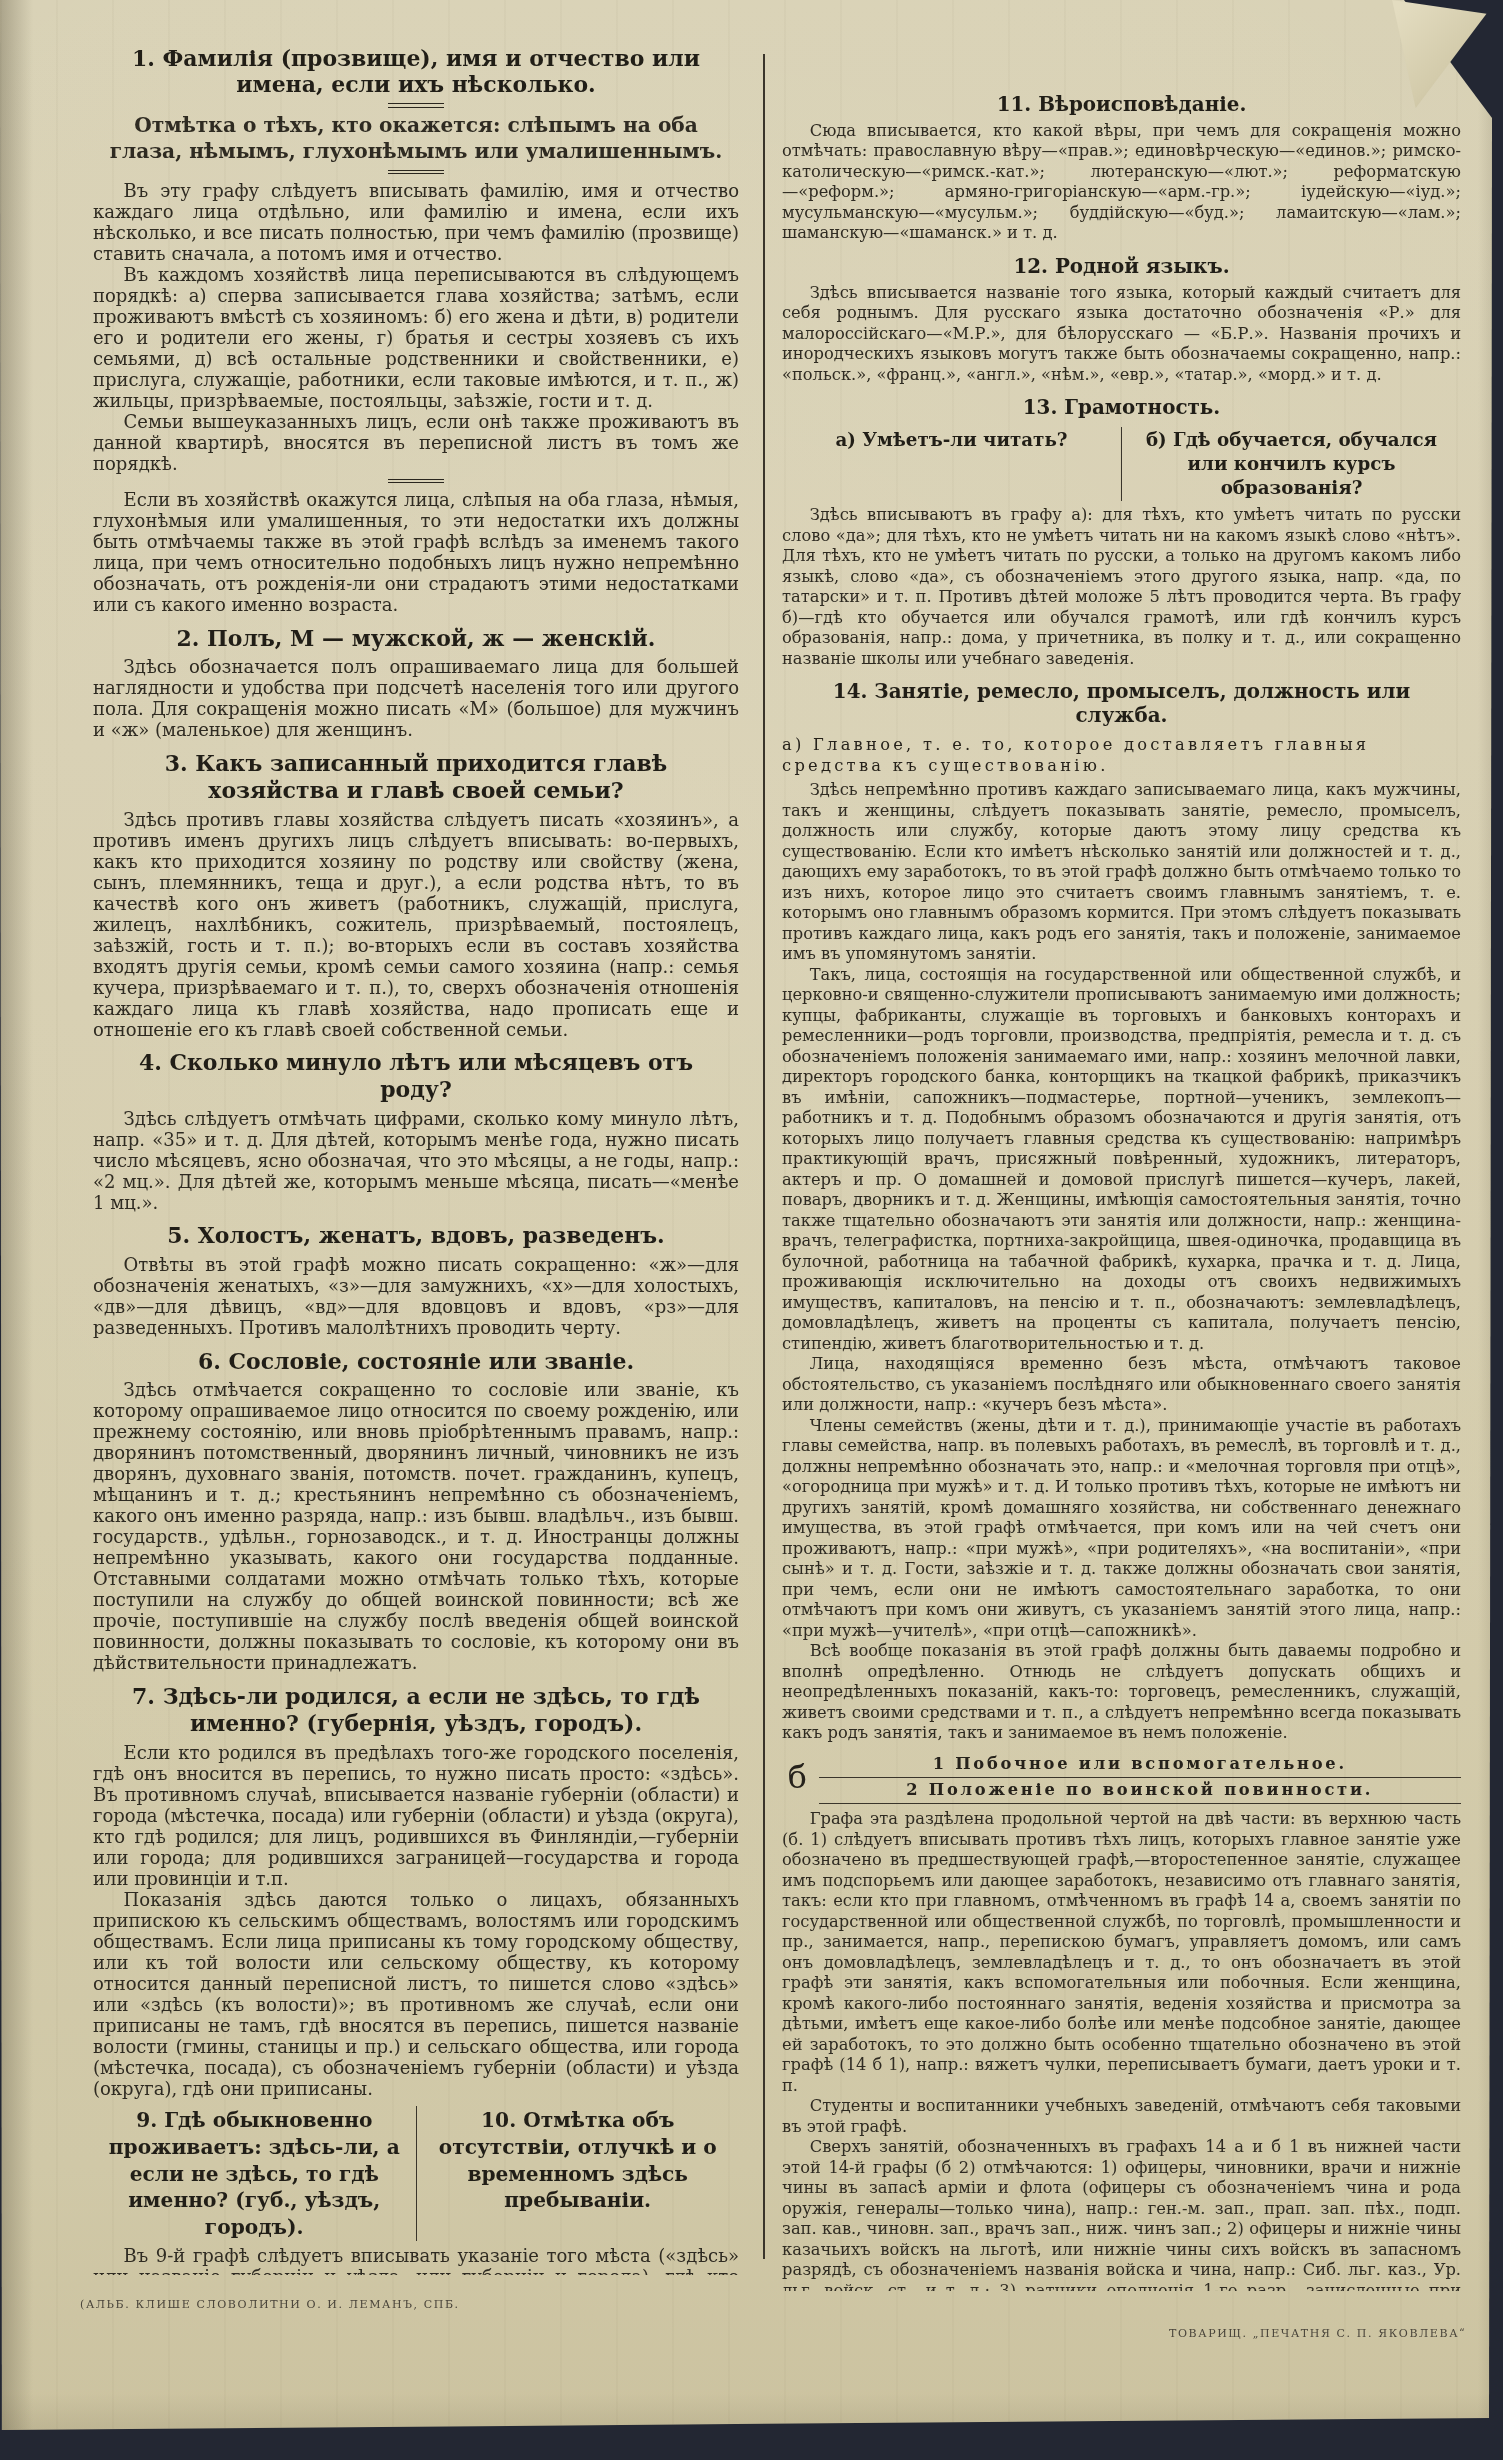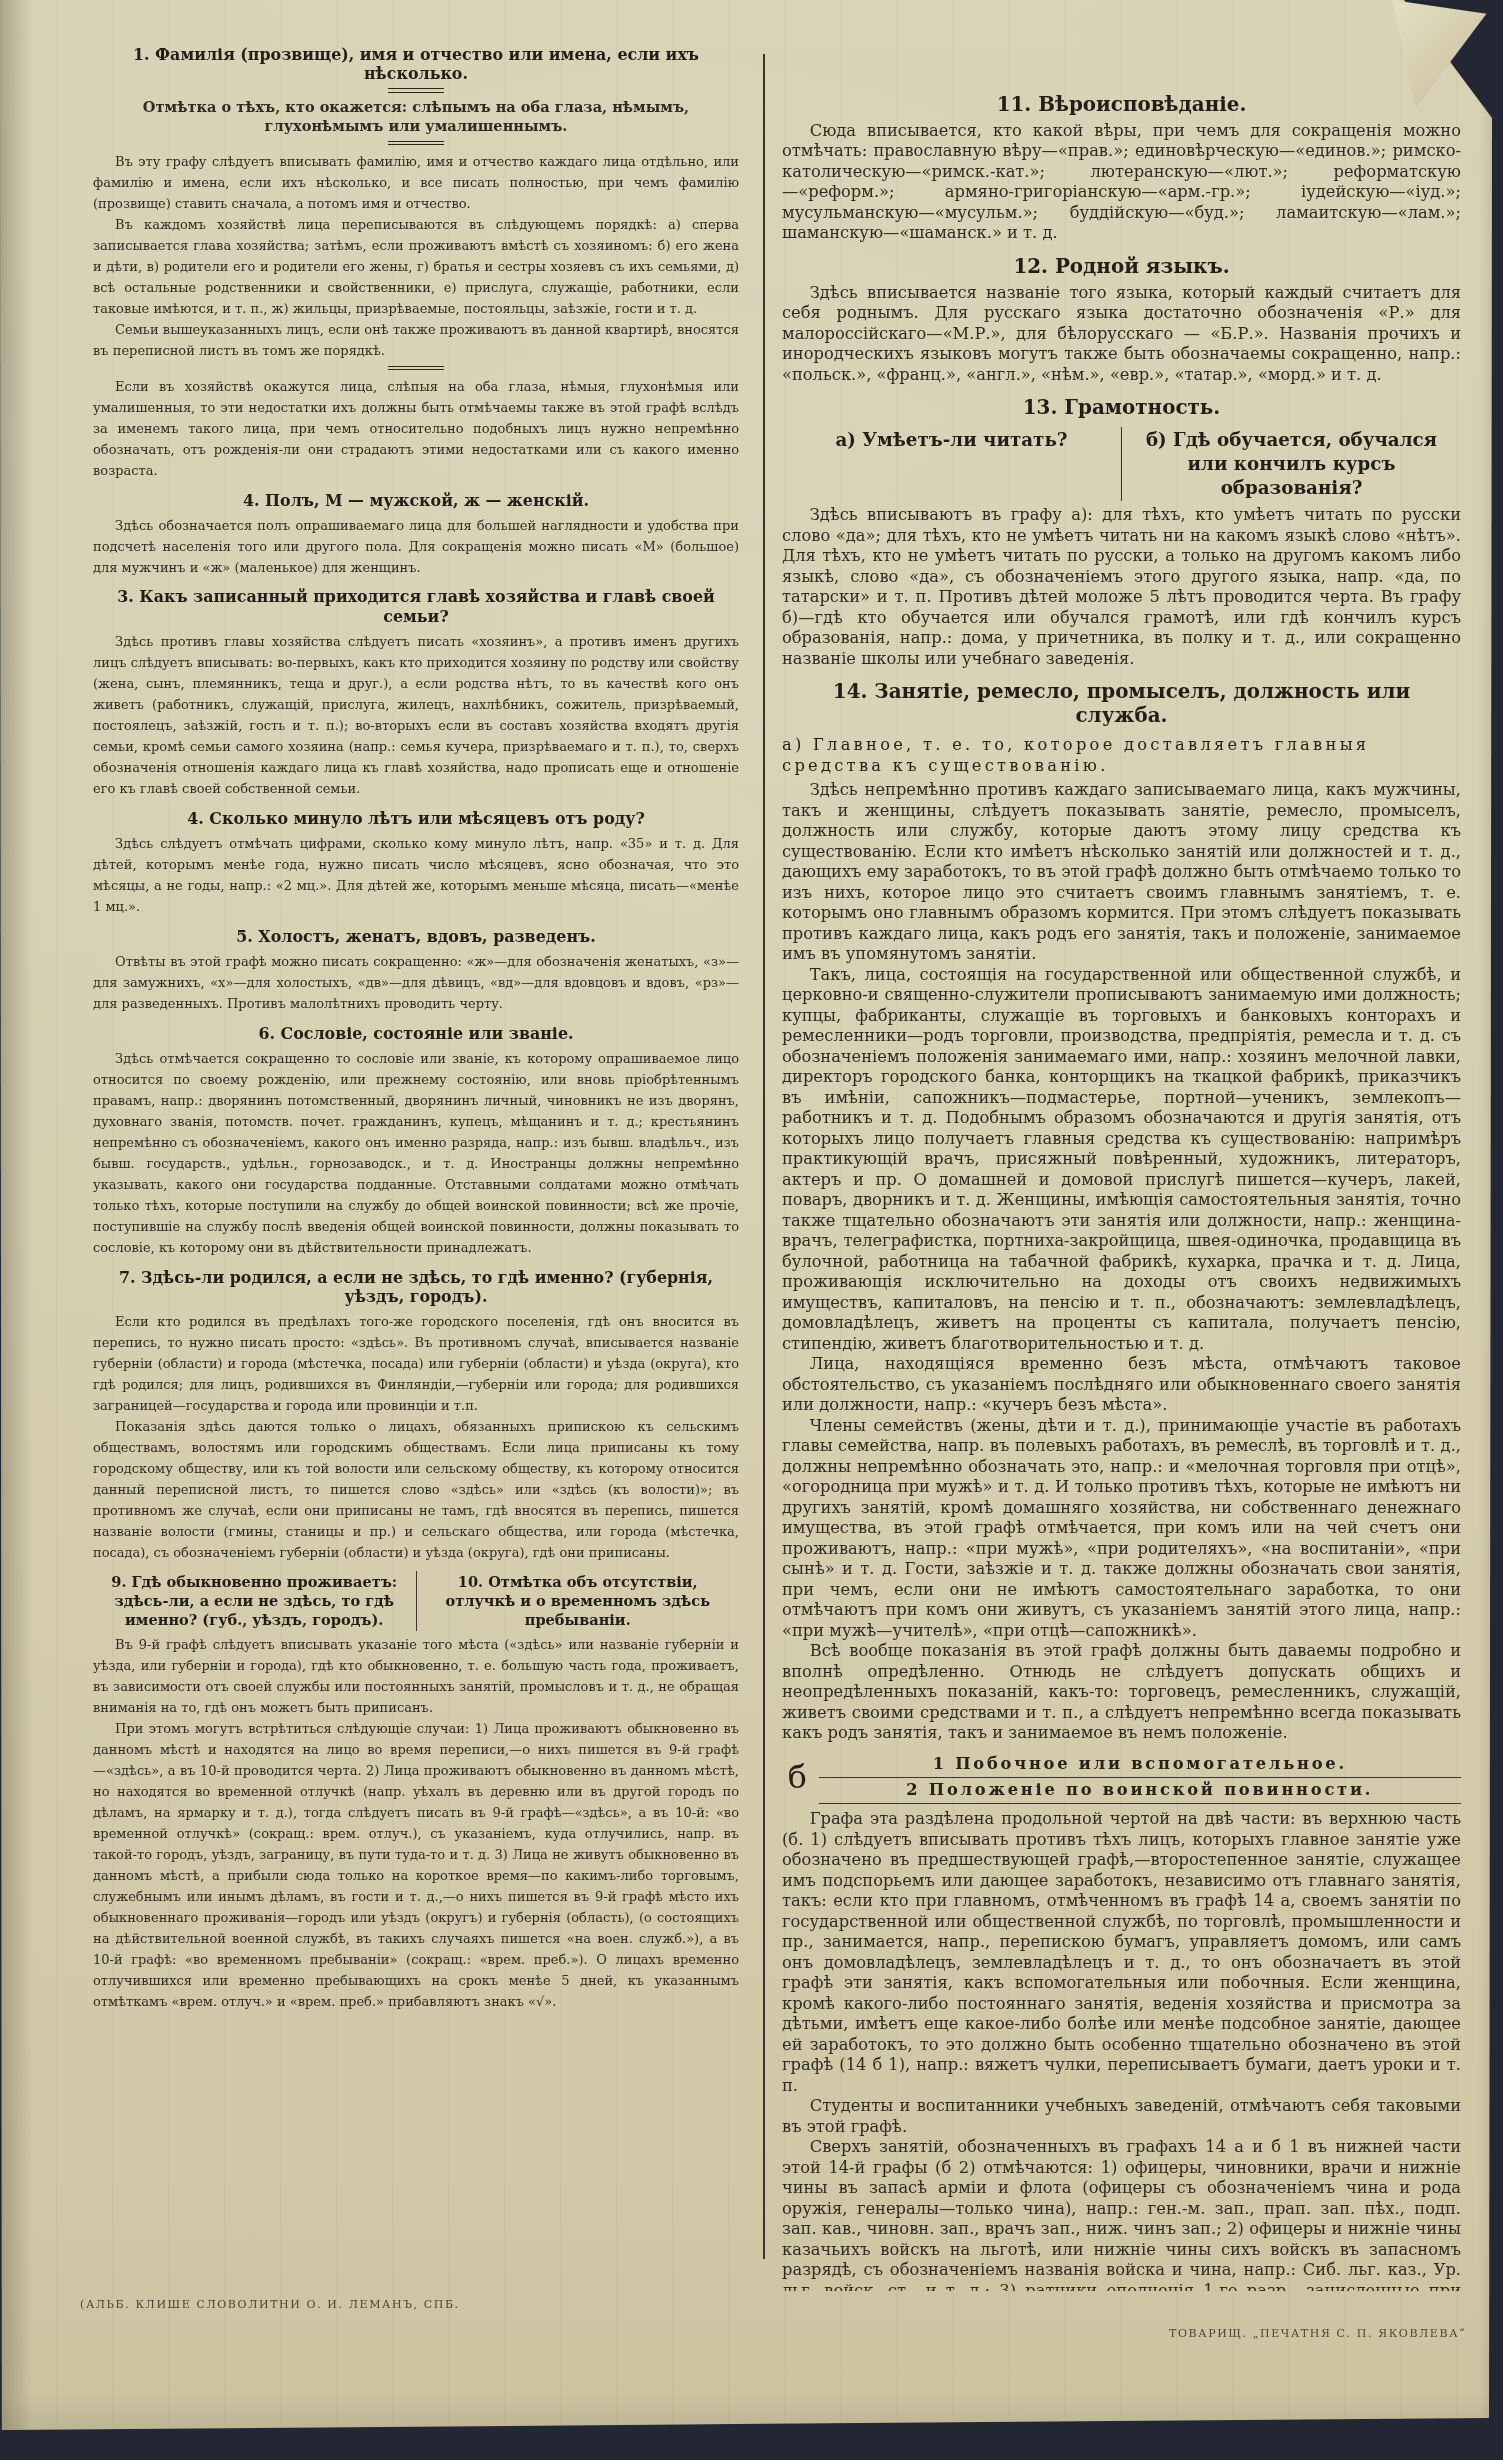--- a/index.html
+++ b/index.html
@@ -23,21 +23,21 @@
       linear-gradient(0deg, rgba(85,75,48,0.22), rgba(85,75,48,0.0) 68px),
       repeating-linear-gradient(90deg, rgba(90,80,50,0.035) 0 1.9px, rgba(0,0,0,0) 1.9px 56px);
   }
   .fold{
     position:absolute;left:1385px;top:0;width:118px;height:115px;
     background:linear-gradient(135deg,#e3dcc0 10%,#d3cbab 55%,#b8af8d 100%);
     clip-path:polygon(6% 0%, 86% 12%, 26% 94%);
     filter:blur(0.4px);
   }
   .col{position:absolute;color:#2f2b22;overflow:hidden;}
-  .col-left{left:93px;top:35px;width:646px;height:2240px;font-size:13px;line-height:21px;}
+  .col-left{left:93px;top:35px;width:646px;height:2240px;font-size:18px;line-height:21px;}
   .col-right{left:782px;top:82px;width:679px;height:2209px;font-size:16.3px;line-height:20.5px;}
   .divider{position:absolute;left:763px;top:54px;width:1.9px;height:2205px;background:#3a352b;}
   .h1{font-weight:bold;text-align:center;font-size:1.22em;line-height:1.22;margin:9.7px 7.8px 4.9px;color:#211e17;}
   .h2{font-weight:bold;text-align:center;font-size:1.12em;line-height:1.28;margin:3.9px 3.9px;}
   .hspaced{letter-spacing:0.20em;margin:6.8px 0 3.9px;line-height:1.3;color:#26221b;}
   .p{text-align:justify;text-indent:1.7em;}
   .hrule{width:56px;height:2.4px;border-top:1.9px solid #2a261e;border-bottom:1.9px solid #2a261e;margin:4.9px auto 5.8px;}
   .split{display:flex;margin:7.8px 0 3.9px;align-items:stretch;}
   .split-cell{flex:1;text-align:center;font-weight:bold;font-size:1.12em;line-height:1.32;padding:1px 8.7px;color:#211e17;}
   .split-cell + .split-cell{border-left:1.9px solid #3a352b;}
@@ -57,21 +57,21 @@
   <div class="col col-left">
       <div class="h1">1. Фамилія (прозвище), имя и отчество или имена, если ихъ нѣсколько.</div>
       <div class="hrule"></div>
       <div class="h2">Отмѣтка о тѣхъ, кто окажется: слѣпымъ на оба глаза, нѣмымъ, глухонѣмымъ или умалишеннымъ.</div>
       <div class="hrule"></div>
       <div class="p">Въ эту графу слѣдуетъ вписывать фамилію, имя и отчество каждаго лица отдѣльно, или фамилію и имена, если ихъ нѣсколько, и все писать полностью, при чемъ фамилію (прозвище) ставить сначала, а потомъ имя и отчество.</div>
       <div class="p">Въ каждомъ хозяйствѣ лица переписываются въ слѣдующемъ порядкѣ: а) сперва записывается глава хозяйства; затѣмъ, если проживаютъ вмѣстѣ съ хозяиномъ: б) его жена и дѣти, в) родители его и родители его жены, г) братья и сестры хозяевъ съ ихъ семьями, д) всѣ остальные родственники и свойственники, е) прислуга, служащіе, работники, если таковые имѣются, и т. п., ж) жильцы, призрѣваемые, постояльцы, заѣзжіе, гости и т. д.</div>
       <div class="p">Семьи вышеуказанныхъ лицъ, если онѣ также проживаютъ въ данной квартирѣ, вносятся въ переписной листъ въ томъ же порядкѣ.</div>
       <div class="hrule"></div>
       <div class="p">Если въ хозяйствѣ окажутся лица, слѣпыя на оба глаза, нѣмыя, глухонѣмыя или умалишенныя, то эти недостатки ихъ должны быть отмѣчаемы также въ этой графѣ вслѣдъ за именемъ такого лица, при чемъ относительно подобныхъ лицъ нужно непремѣнно обозначать, отъ рожденія-ли они страдаютъ этими недостатками или съ какого именно возраста.</div>
-      <div class="h1">4. Полъ, М — мужской, ж — женскій.</div>
+      <div class="h1">2. Полъ, М — мужской, ж — женскій.</div>
       <div class="p">Здѣсь обозначается полъ опрашиваемаго лица для большей наглядности и удобства при подсчетѣ населенія того или другого пола. Для сокращенія можно писать «М» (большое) для мужчинъ и «ж» (маленькое) для женщинъ.</div>
       <div class="h1">3. Какъ записанный приходится главѣ хозяйства и главѣ своей семьи?</div>
       <div class="p">Здѣсь противъ главы хозяйства слѣдуетъ писать «хозяинъ», а противъ именъ другихъ лицъ слѣдуетъ вписывать: во-первыхъ, какъ кто приходится хозяину по родству или свойству (жена, сынъ, племянникъ, теща и друг.), а если родства нѣтъ, то въ качествѣ кого онъ живетъ (работникъ, служащій, прислуга, жилецъ, нахлѣбникъ, сожитель, призрѣваемый, постоялецъ, заѣзжій, гость и т. п.); во-вторыхъ если въ составъ хозяйства входятъ другія семьи, кромѣ семьи самого хозяина (напр.: семья кучера, призрѣваемаго и т. п.), то, сверхъ обозначенія отношенія каждаго лица къ главѣ хозяйства, надо прописать еще и отношеніе его къ главѣ своей собственной семьи.</div>
       <div class="h1">4. Сколько минуло лѣтъ или мѣсяцевъ отъ роду?</div>
       <div class="p">Здѣсь слѣдуетъ отмѣчать цифрами, сколько кому минуло лѣтъ, напр. «35» и т. д. Для дѣтей, которымъ менѣе года, нужно писать число мѣсяцевъ, ясно обозначая, что это мѣсяцы, а не годы, напр.: «2 мц.». Для дѣтей же, которымъ меньше мѣсяца, писать—«менѣе 1 мц.».</div>
       <div class="h1">5. Холостъ, женатъ, вдовъ, разведенъ.</div>
       <div class="p">Отвѣты въ этой графѣ можно писать сокращенно: «ж»—для обозначенія женатыхъ, «з»—для замужнихъ, «х»—для холостыхъ, «дв»—для дѣвицъ, «вд»—для вдовцовъ и вдовъ, «рз»—для разведенныхъ. Противъ малолѣтнихъ проводить черту.</div>
       <div class="h1">6. Сословіе, состояніе или званіе.</div>
       <div class="p">Здѣсь отмѣчается сокращенно то сословіе или званіе, къ которому опрашиваемое лицо относится по своему рожденію, или прежнему состоянію, или вновь пріобрѣтеннымъ правамъ, напр.: дворянинъ потомственный, дворянинъ личный, чиновникъ не изъ дворянъ, духовнаго званія, потомств. почет. гражданинъ, купецъ, мѣщанинъ и т. д.; крестьянинъ непремѣнно съ обозначеніемъ, какого онъ именно разряда, напр.: изъ бывш. владѣльч., изъ бывш. государств., удѣльн., горнозаводск., и т. д. Иностранцы должны непремѣнно указывать, какого они государства подданные. Отставными солдатами можно отмѣчать только тѣхъ, которые поступили на службу до общей воинской повинности; всѣ же прочіе, поступившіе на службу послѣ введенія общей воинской повинности, должны показывать то сословіе, къ которому они въ дѣйствительности принадлежатъ.</div>
       <div class="h1">7. Здѣсь-ли родился, а если не здѣсь, то гдѣ именно? (губернія, уѣздъ, городъ).</div>

